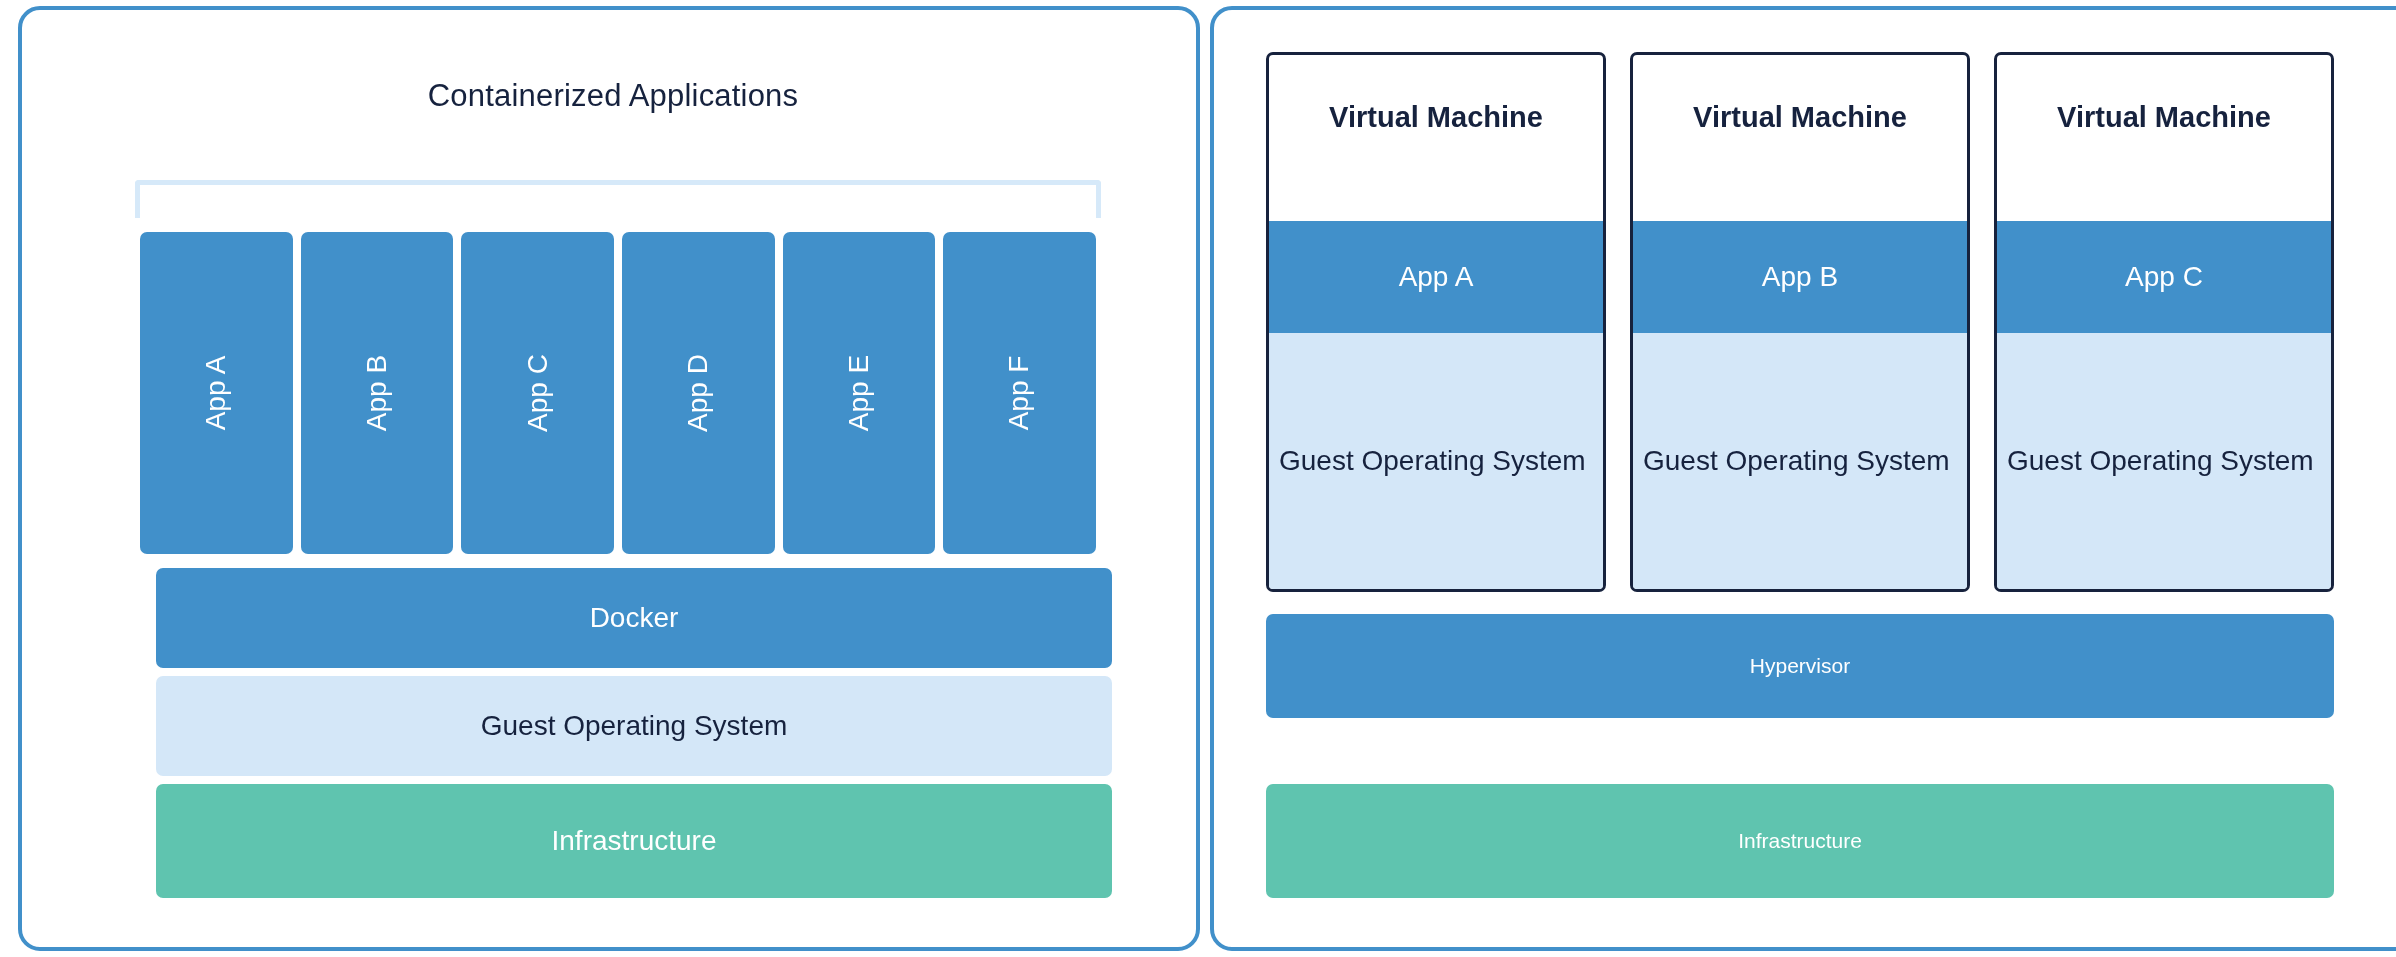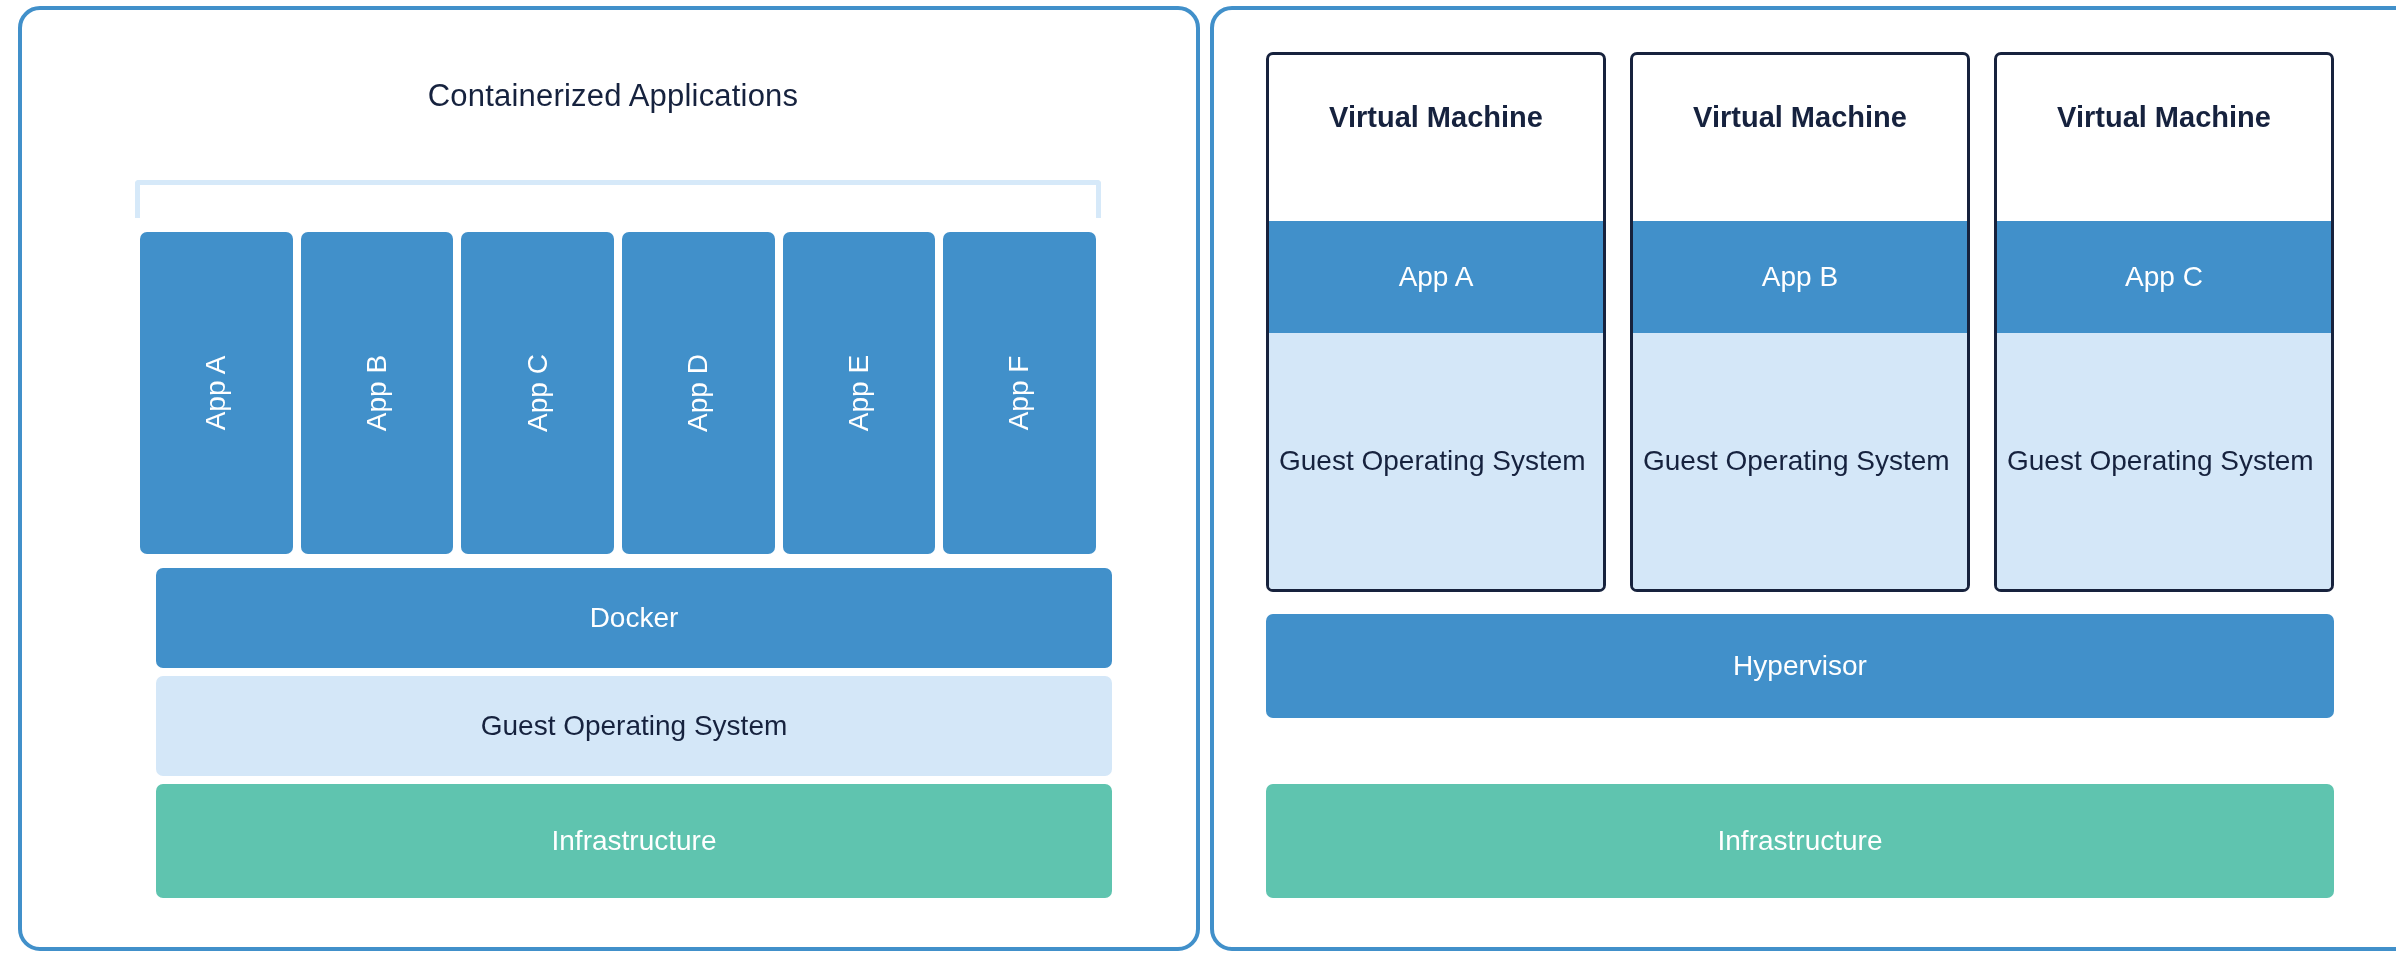--- a/index.html
+++ b/index.html
@@ -161,21 +161,21 @@
 
   
   .layer-bar-right {
     position: absolute;
     left: 52px;
     width: 1068px;
     border-radius: 7px;
     display: flex;
     align-items: center;
     justify-content: center;
-    font-size: 28px;
+    font-size: 21px;
     box-sizing: border-box;
   }
   #bar-hypervisor   { top: 604px; height: 104px; background: #4190ca; color: #ffffff; }
   #bar-infra-right  { top: 774px; height: 114px; background: #5fc4af; color: #ffffff; }
 </style>
 </head>
 <body>
 
 <div id="diagram">
 

